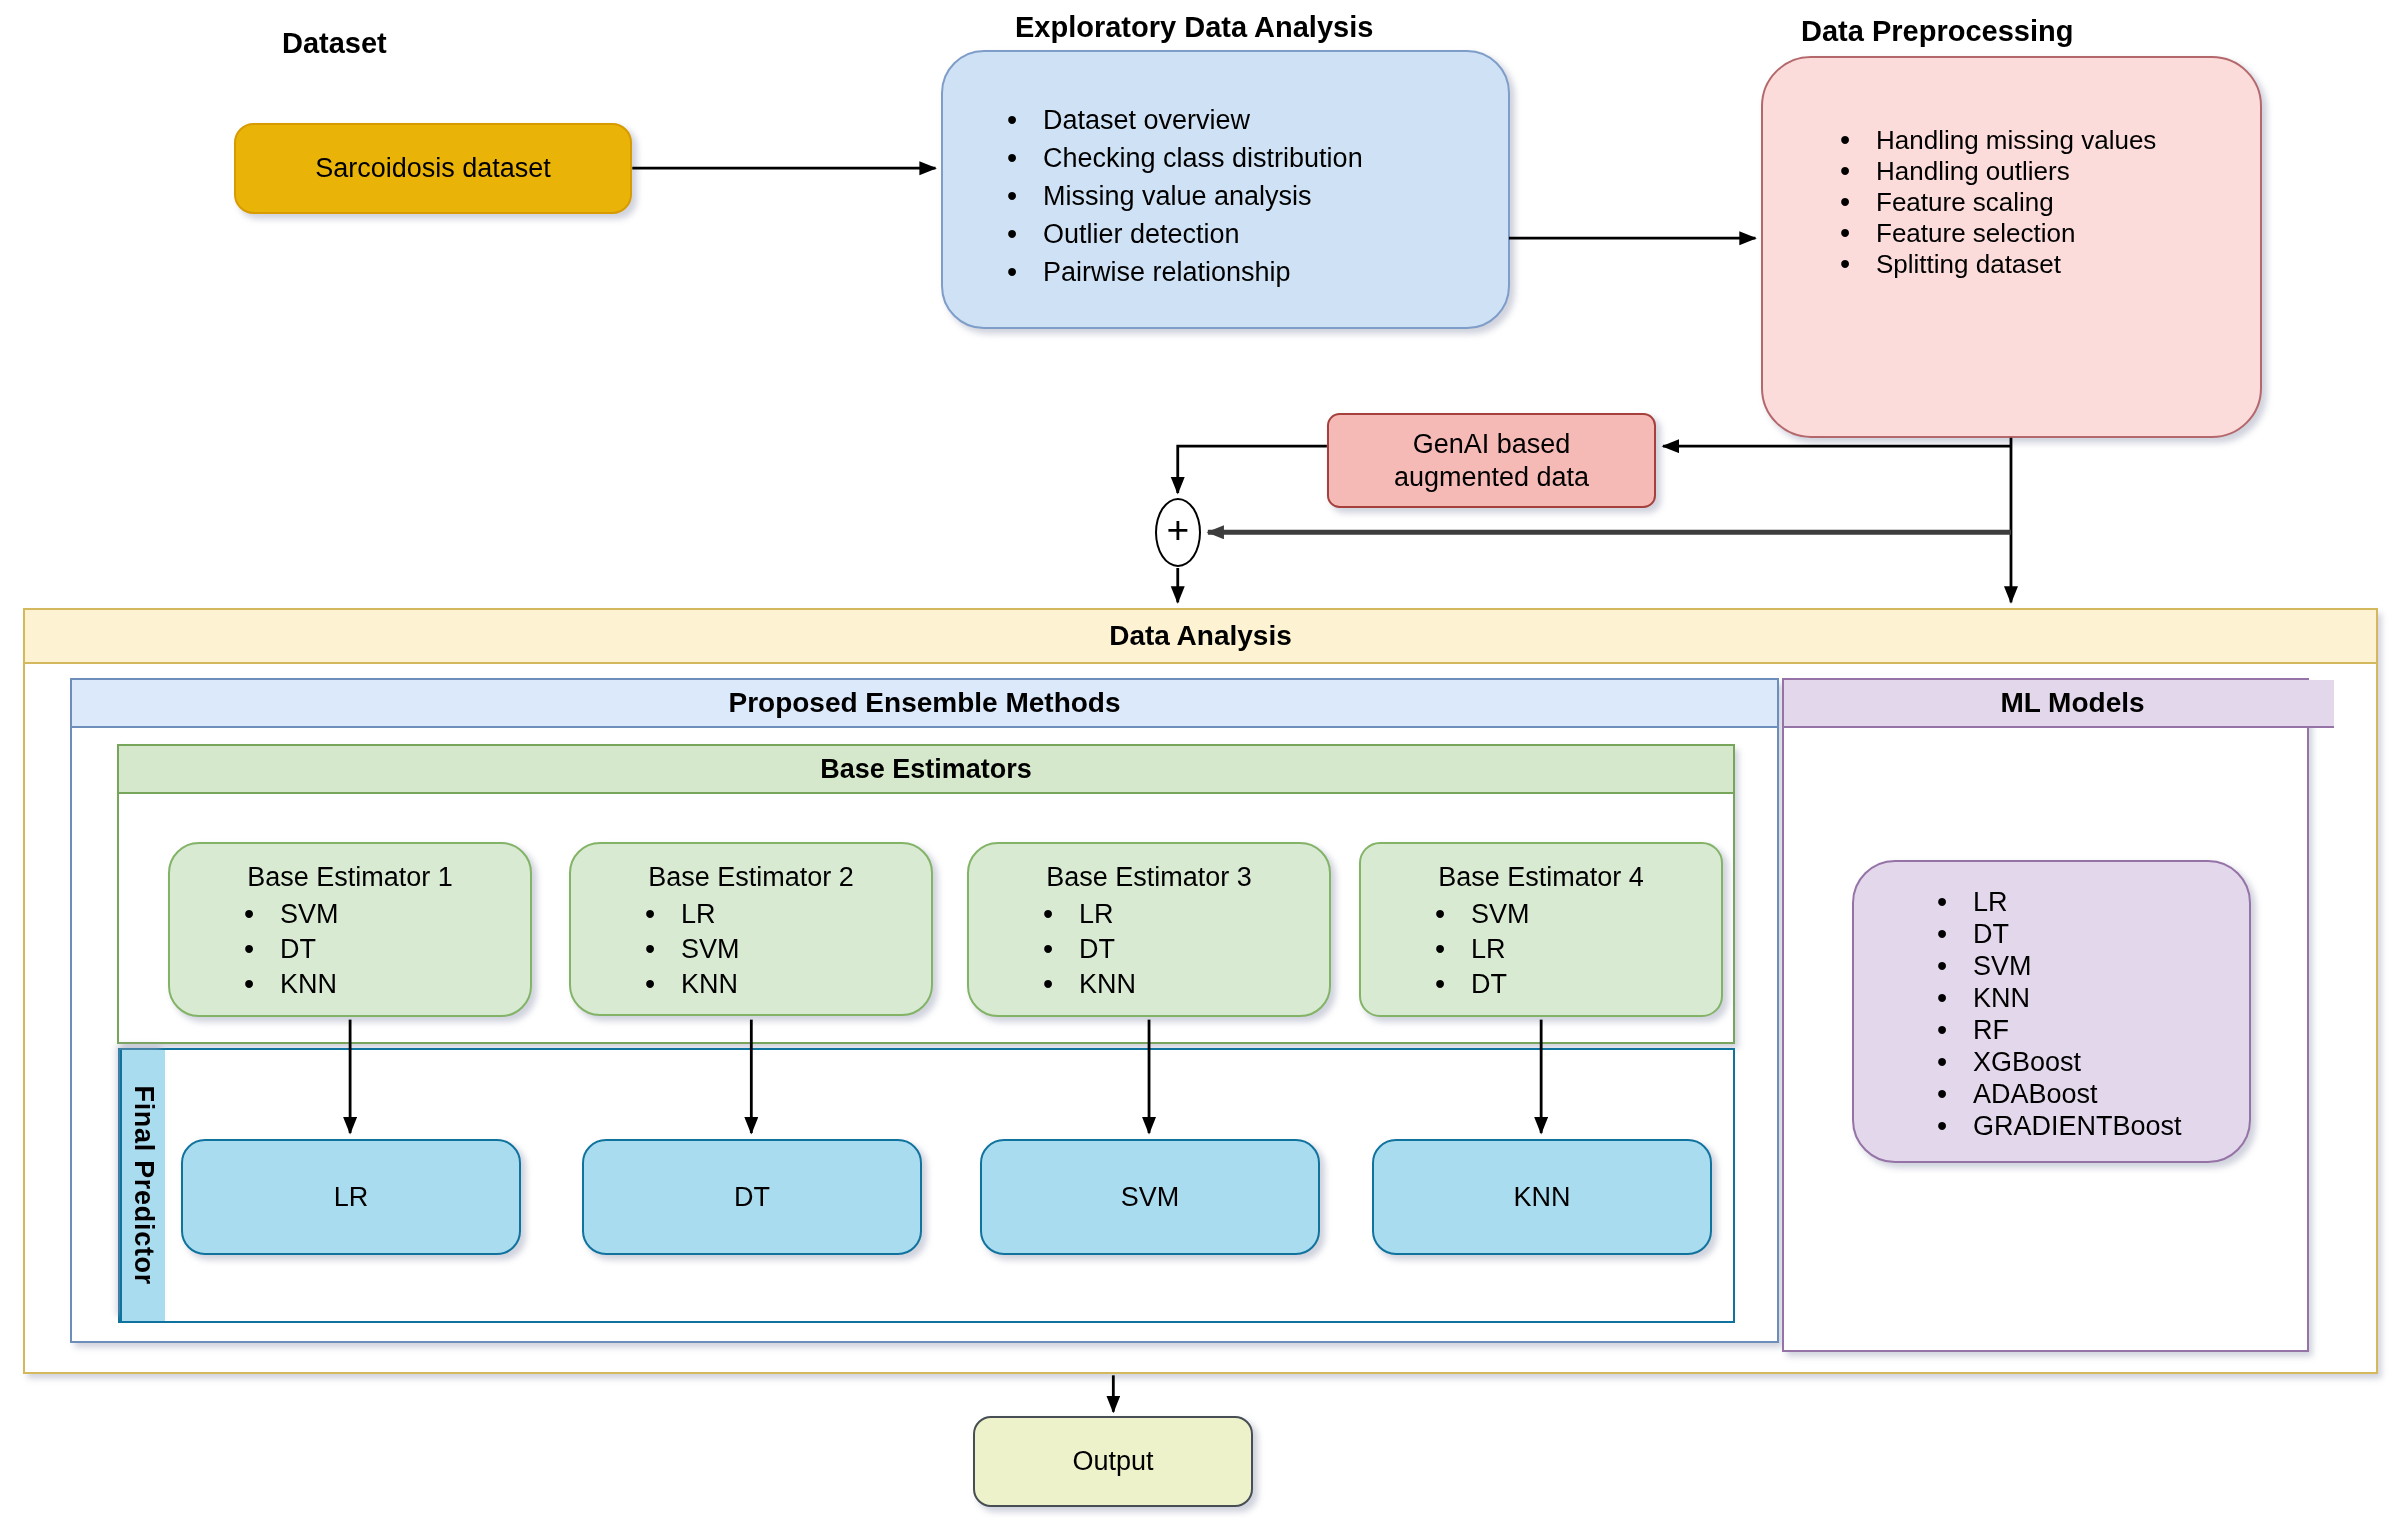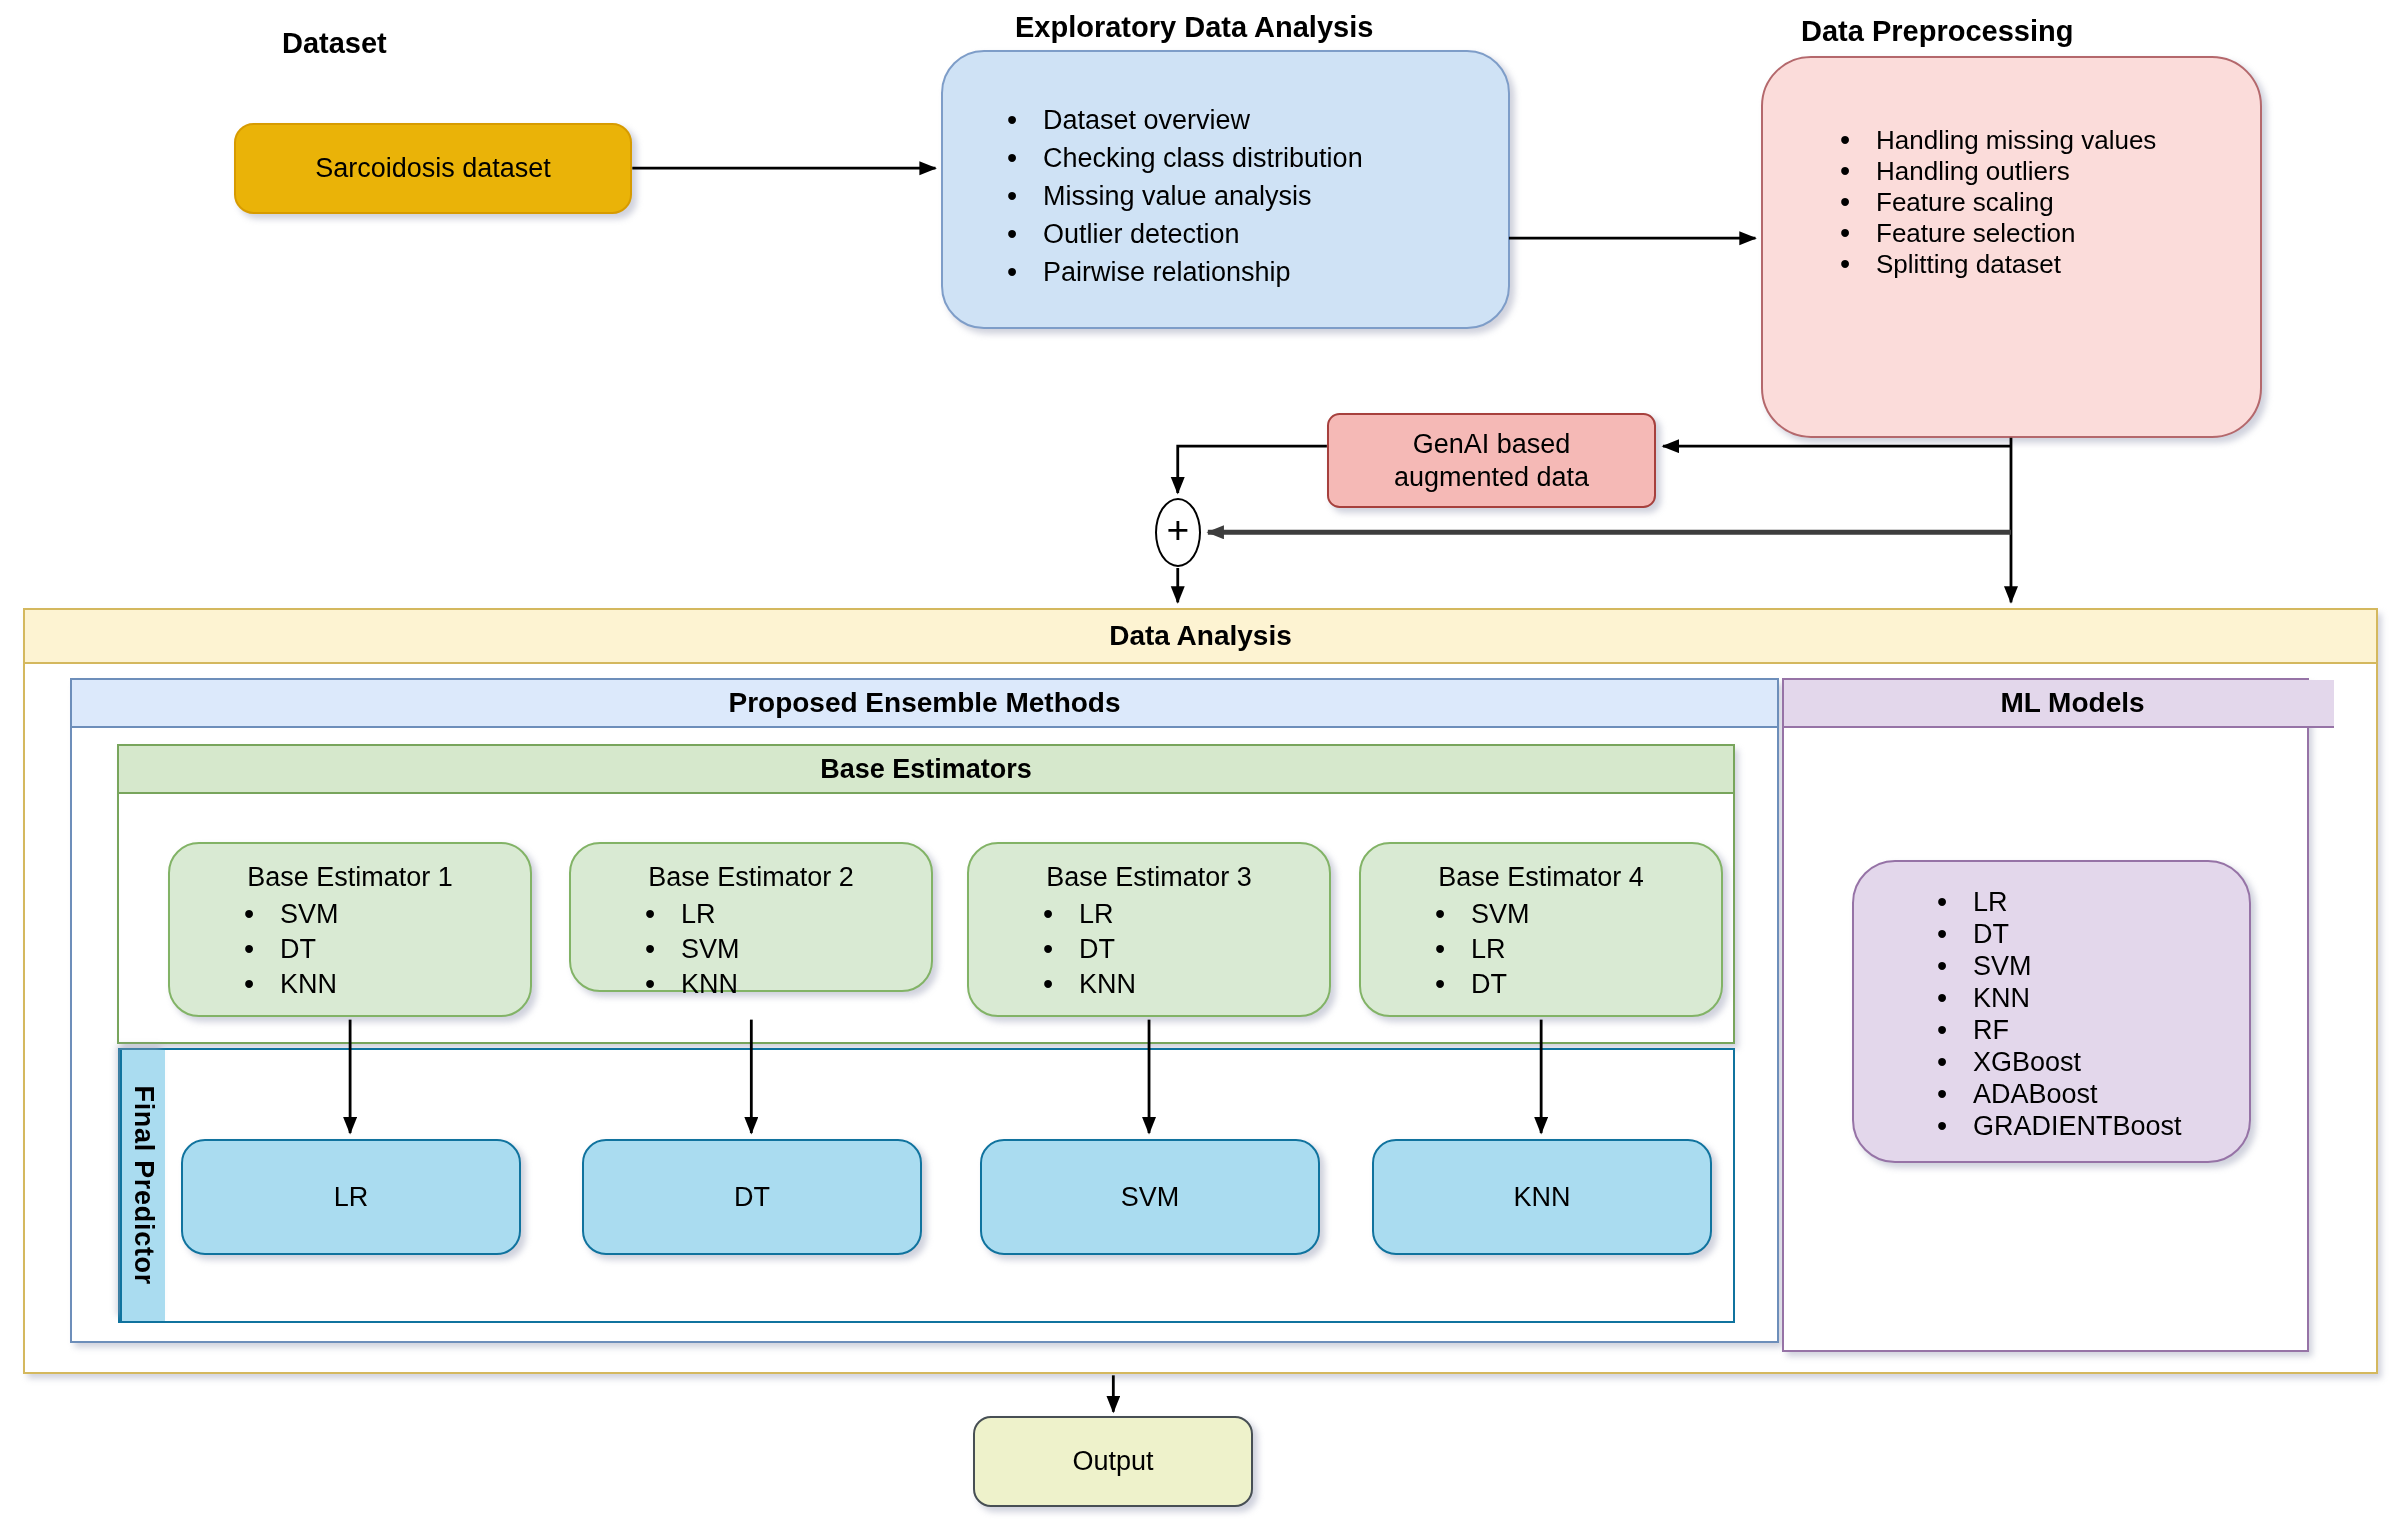--- a/index.html
+++ b/index.html
@@ -99,39 +99,39 @@
 
   <div class="abs shadow" style="left:168px;top:842px;width:364px;height:175px;background:#d9ead3;border:2.8px solid #82b366;border-radius:31px;">
     <div style="text-align:center;font-size:27px;margin-top:18px;">Base Estimator 1</div>
     <ul class="blist" style="margin:4.2px 0 0 67px;line-height:35px;">
       <li>SVM</li>
       <li>DT</li>
       <li>KNN</li>
     </ul>
   </div>
 
-  <div class="abs shadow" style="left:569px;top:842px;width:364px;height:150px;background:#d9ead3;border:2.8px solid #82b366;border-radius:31px;">
+  <div class="abs shadow" style="left:569px;top:842px;width:364px;height:174px;background:#d9ead3;border:2.8px solid #82b366;border-radius:31px;">
     <div style="text-align:center;font-size:27px;margin-top:18px;">Base Estimator 2</div>
     <ul class="blist" style="margin:4.2px 0 0 67px;line-height:35px;">
       <li>LR</li>
       <li>SVM</li>
       <li>KNN</li>
     </ul>
   </div>
 
   <div class="abs shadow" style="left:967px;top:842px;width:364px;height:175px;background:#d9ead3;border:2.8px solid #82b366;border-radius:31px;">
     <div style="text-align:center;font-size:27px;margin-top:18px;">Base Estimator 3</div>
     <ul class="blist" style="margin:4.2px 0 0 67px;line-height:35px;">
       <li>LR</li>
       <li>DT</li>
       <li>KNN</li>
     </ul>
   </div>
 
-  <div class="abs shadow" style="left:1359px;top:842px;width:364px;height:175px;background:#d9ead3;border:2.8px solid #82b366;border-radius:31px;">
+  <div class="abs shadow" style="left:1359px;top:842px;width:364px;height:175px;background:#d9ead3;border:2.8px solid #82b366;border-radius:21px;">
     <div style="text-align:center;font-size:27px;margin-top:18px;">Base Estimator 4</div>
     <ul class="blist" style="margin:4.2px 0 0 67px;line-height:35px;">
       <li>SVM</li>
       <li>LR</li>
       <li>DT</li>
     </ul>
   </div>
 
   <div class="abs" style="left:118px;top:1048px;width:1617px;height:275px;border:2.1px solid #10739e;background:#ffffff;">
     <div class="vlabel shadow" style="position:absolute;left:0;top:0;width:43px;height:100%;background:#aadcf0;border-right:2.1px solid #10739e;">

